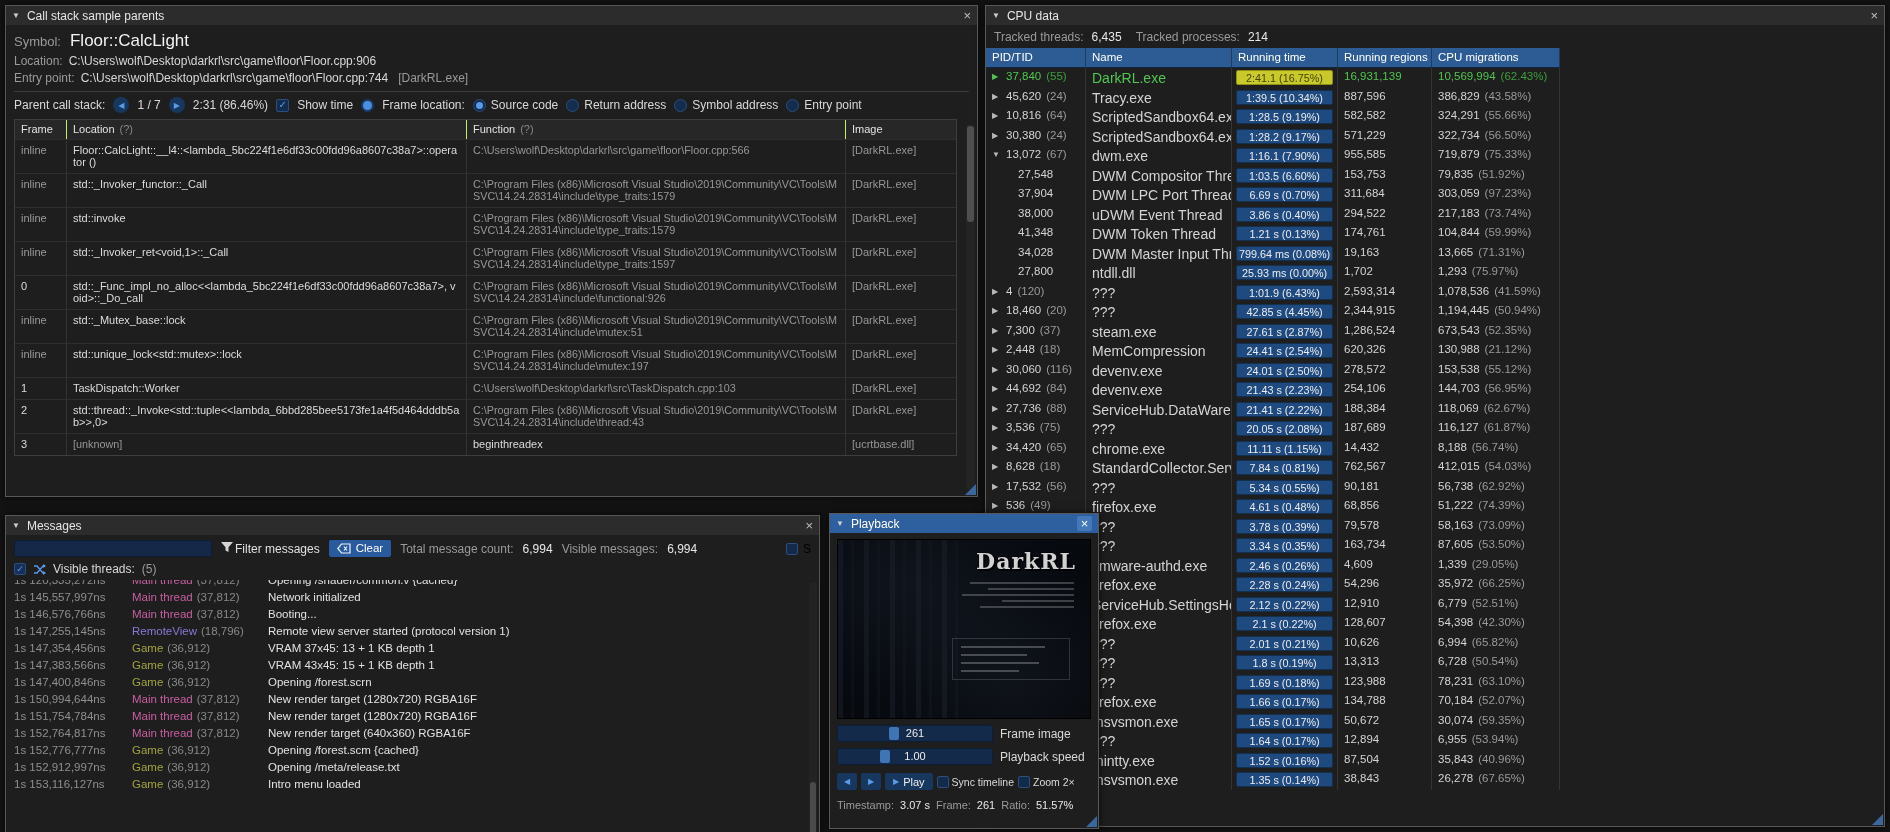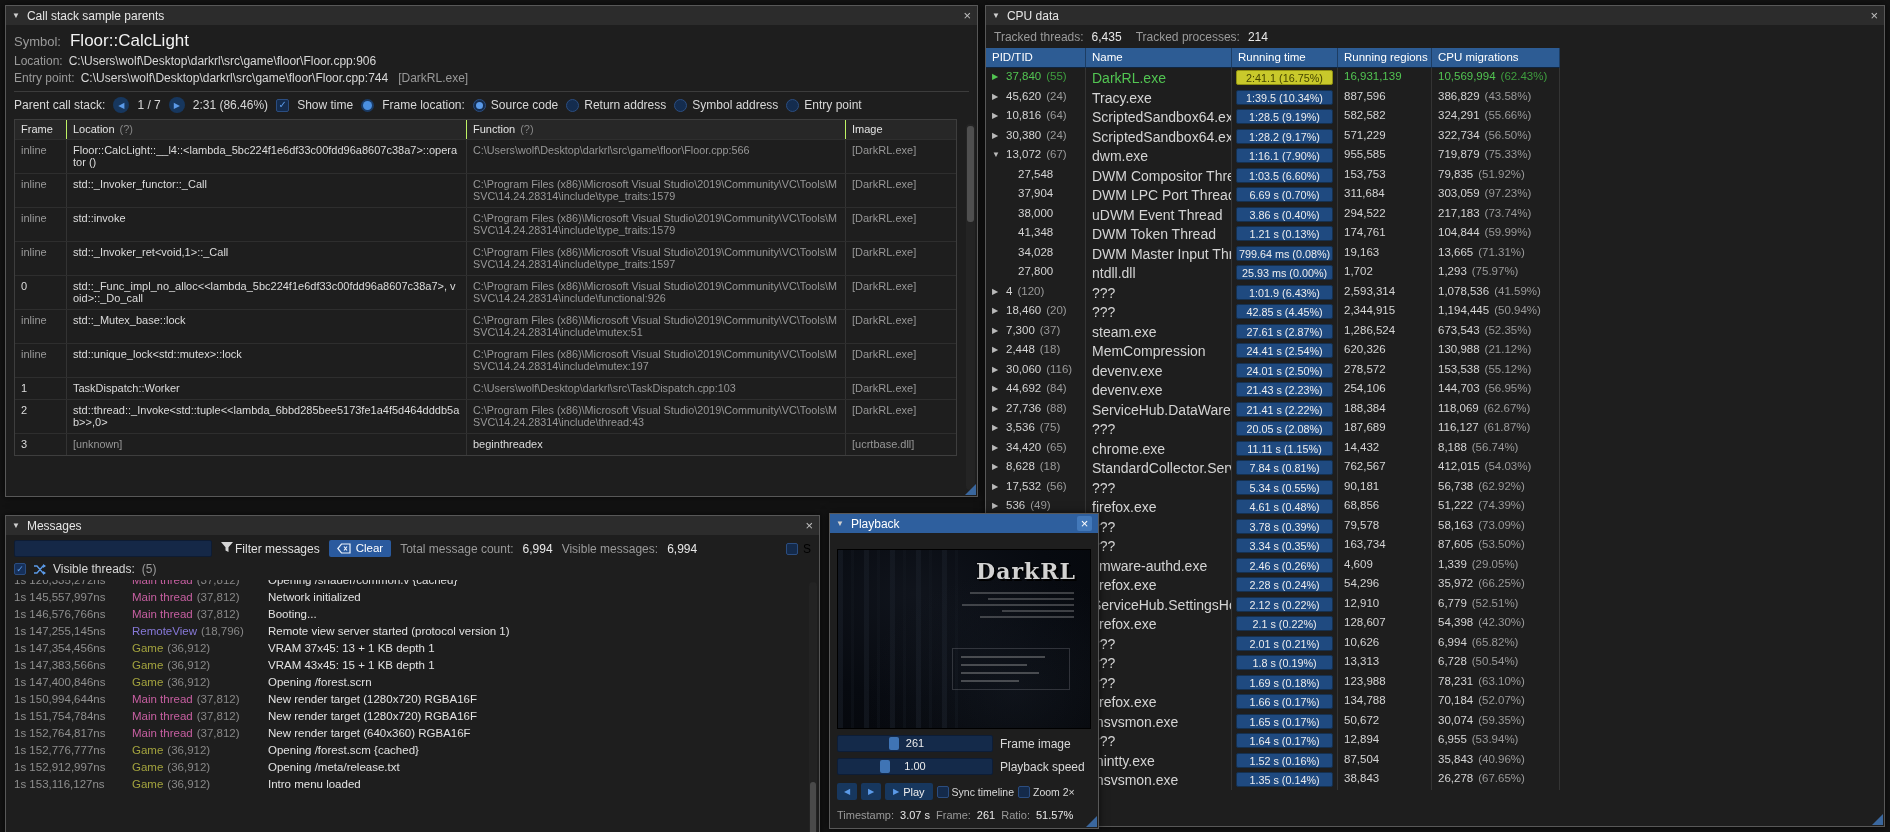--- a/index.html
+++ b/index.html
@@ -93,21 +93,21 @@
   .tid { color:#888; margin-left:4px; }
   .m-msg { color:#e2e2e2; }
   .t-main { color:#c75fa1; }
   .t-remote { color:#8779d8; }
   .t-game { color:#a3a33e; }
   .msg-scroll { position:absolute; right:2px; top:2px; bottom:2px; width:8px; background:#232323; border-radius:4px; }
   .msg-thumb { position:absolute; bottom:2px; left:1px; width:6px; height:58px; background:#4a4a4a; border-radius:3px; }
 
   
   #win-playback { left:829px; top:513px; width:270px; height:316px; z-index:10; }
-  #win-playback .win-body { padding:16px 7px; }
+  #win-playback .win-body { padding:6px 7px; }
   .pb-image { position:relative; width:254px; height:180px; border:1px solid #000; overflow:hidden;
     background:radial-gradient(ellipse at 30% 25%, #10141c 0%, #070a10 55%, #05070b 100%); }
   .trees { position:absolute; top:0; bottom:0; left:0; width:48%; opacity:.85;
     background:repeating-linear-gradient(90deg, rgba(28,34,44,.55) 0 5px, rgba(8,11,16,0) 5px 13px, rgba(20,25,33,.45) 13px 16px, rgba(8,11,16,0) 16px 26px); }
   .fog { position:absolute; inset:0; background:radial-gradient(ellipse at 70% 80%, rgba(40,48,60,.25), transparent 60%); }
   .pb-logo { position:absolute; top:8px; right:14px; font-family:"DejaVu Serif", serif; font-weight:bold; font-size:22px; letter-spacing:1px; color:#d2d2d2; text-shadow:2px 2px 0 #000, 0 0 2px #000; }
   .credits { position:absolute; top:42px; right:16px; display:flex; flex-direction:column; gap:4px; align-items:flex-end; }
   .cbar { height:2px; background:rgba(200,200,200,.28); }
   .menu-box { position:absolute; top:98px; right:20px; width:118px; padding:7px 8px; border:1px solid rgba(180,180,190,.22); display:flex; flex-direction:column; gap:6px; }
   .mbar { height:2px; background:rgba(200,200,200,.32); }

